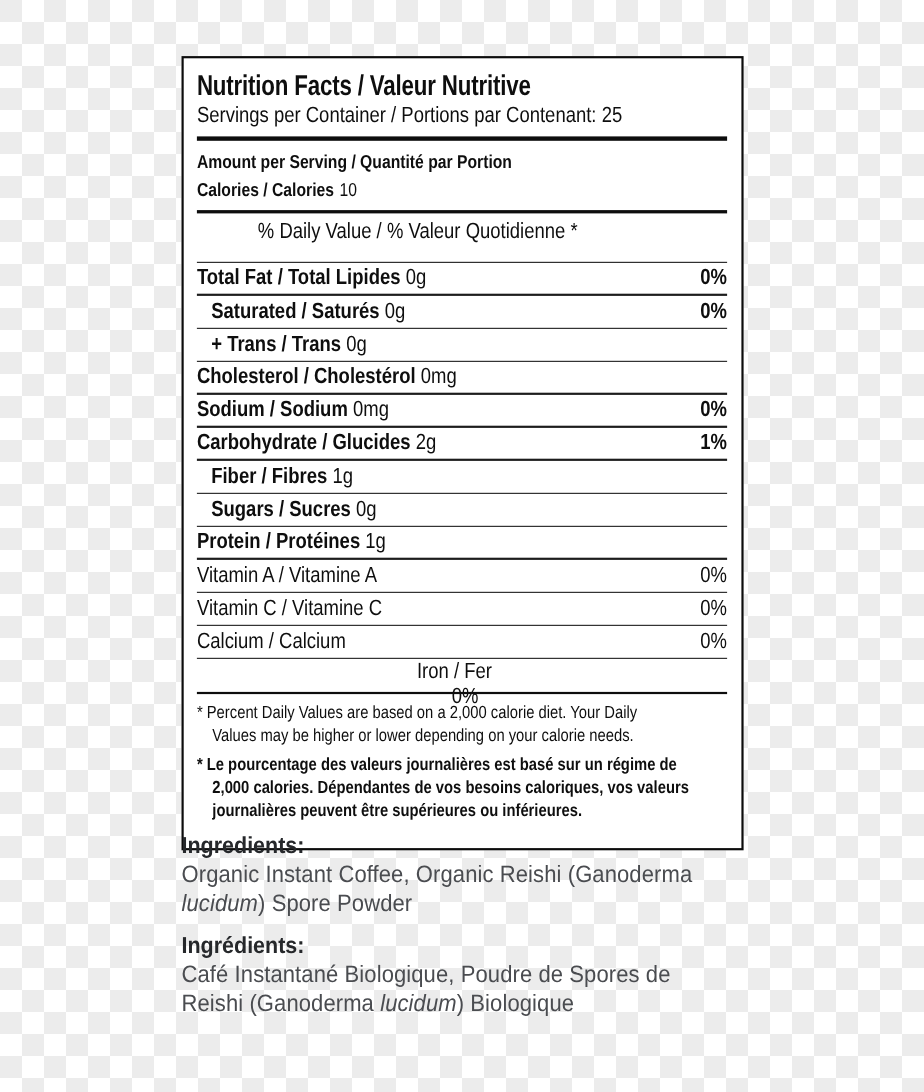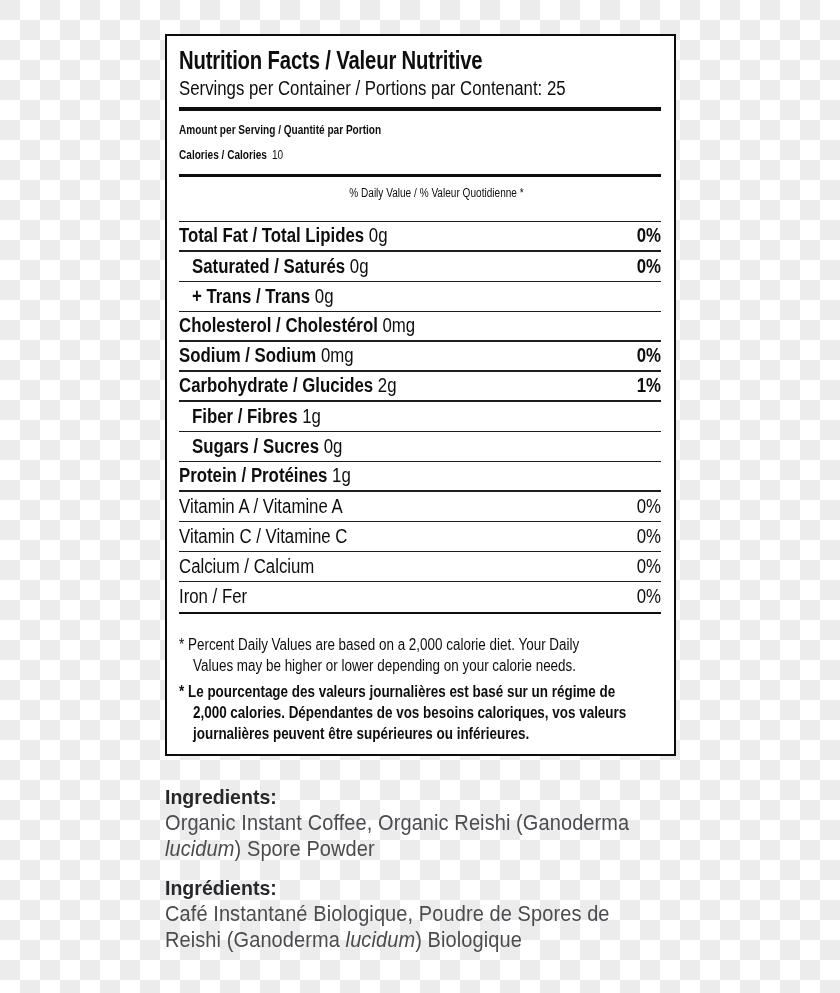--- a/index.html
+++ b/index.html
@@ -3,53 +3,53 @@
 <meta charset="utf-8">
 <style>
   html,body{margin:0;padding:0;}
   body{font-family:"Liberation Sans",sans-serif;}
   #page{position:relative;width:840px;height:993px;overflow:hidden;
     background:repeating-conic-gradient(#ececec 0% 25%, #ffffff 0% 50%);
     background-size:40px 40px;}
   
   #page{background:repeating-conic-gradient(#ffffff 0% 25%, #ececec 0% 50%);background-size:40px 40px;}
 
-  #nfbox{position:absolute;left:165px;top:34px;width:511px;height:722px;
+  #nfbox{position:absolute;left:165px;top:51px;width:511px;height:722px;
     box-sizing:border-box;background:#ffffff;border:2.5px solid #0c0c0c;
     padding:8px 13px 0 12px;color:#0e0e0e;}
 
   .sq  {display:inline-block;transform:scaleX(.84);transform-origin:0 50%;white-space:nowrap;}
   .sqR {display:inline-block;transform:scaleX(.84);transform-origin:100% 50%;white-space:nowrap;}
   .sqT {display:inline-block;transform:scaleX(.78);transform-origin:0 50%;white-space:nowrap;}
   .sqI {display:inline-block;transform:scaleX(.93);transform-origin:0 50%;white-space:nowrap;}
 
   .title{font-size:26px;font-weight:700;line-height:32px;letter-spacing:-0.2px;}
   .serv{font-size:20px;line-height:25px;}
   .bar{background:#0d0d0d;}
   .bar.thick{height:4px;margin-top:6px;}
   .bar.med{height:2.5px;margin-top:6px;}
   .bar.med2{height:2.5px;}
-  .amt{font-size:12px;line-height:25px;}
+  .amt{font-size:17px;line-height:25px;}
   .amt.first{margin-top:7px;font-weight:700;}
   .cal-val{margin-left:6px;font-weight:400;}
-  .dvh{font-size:12px;line-height:25px;padding:4px 0 15px;border-bottom:1.5px solid #1a1a1a;text-align:center;}
+  .dvh{font-size:20px;line-height:25px;padding:4px 0 15px;border-bottom:1.5px solid #1a1a1a;text-align:left;}
   .nrow{height:30px;box-sizing:border-box;font-size:20px;border-bottom:1.5px solid #1d1d1d;
     display:flex;justify-content:space-between;align-items:center;}
   .nrow.heavy{border-bottom-width:2.2px;}
   .nrow.ind{padding-left:13px;}
-  #rows .nrow:last-child{border-bottom:none;}
+  #rows .nrow:last-child{border-bottom:none;flex-direction:column;}
   .pct{font-weight:400;}
   .pct.pb{font-weight:700;}
   b{font-weight:700;}
   .fn{font-size:16px;line-height:21px;}
-  .fn.en{margin-top:20px;}
+  .fn.en{margin-top:7px;}
   .fn.fr{margin-top:5px;font-weight:bold;}
   .fn-line.cont{padding-left:14px;}
 
-  #ingredients{position:absolute;left:165px;top:784px;width:530px;}
+  #ingredients{position:absolute;left:165px;top:756px;width:530px;}
   .ing-head{font-size:21px;font-weight:600;color:#26282b;line-height:26px;}
   .ing-head.fr{margin-top:13px;}
   .ing-line{font-size:21.5px;font-weight:400;color:#4a4c50;line-height:26px;letter-spacing:0.1px;}
   .ing-line i{font-style:italic;}
 </style>
 </head>
 <body>
 
 <div id="page">
 

